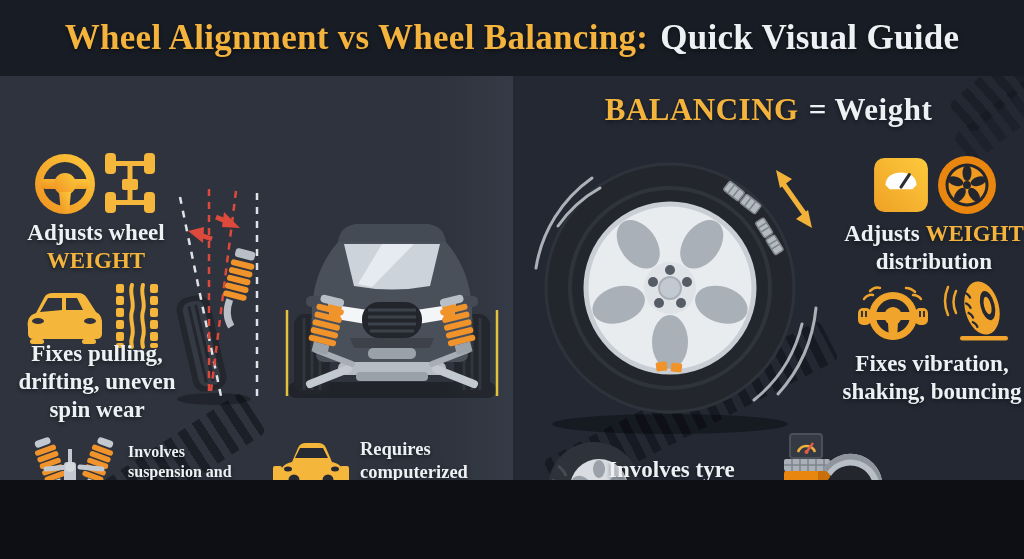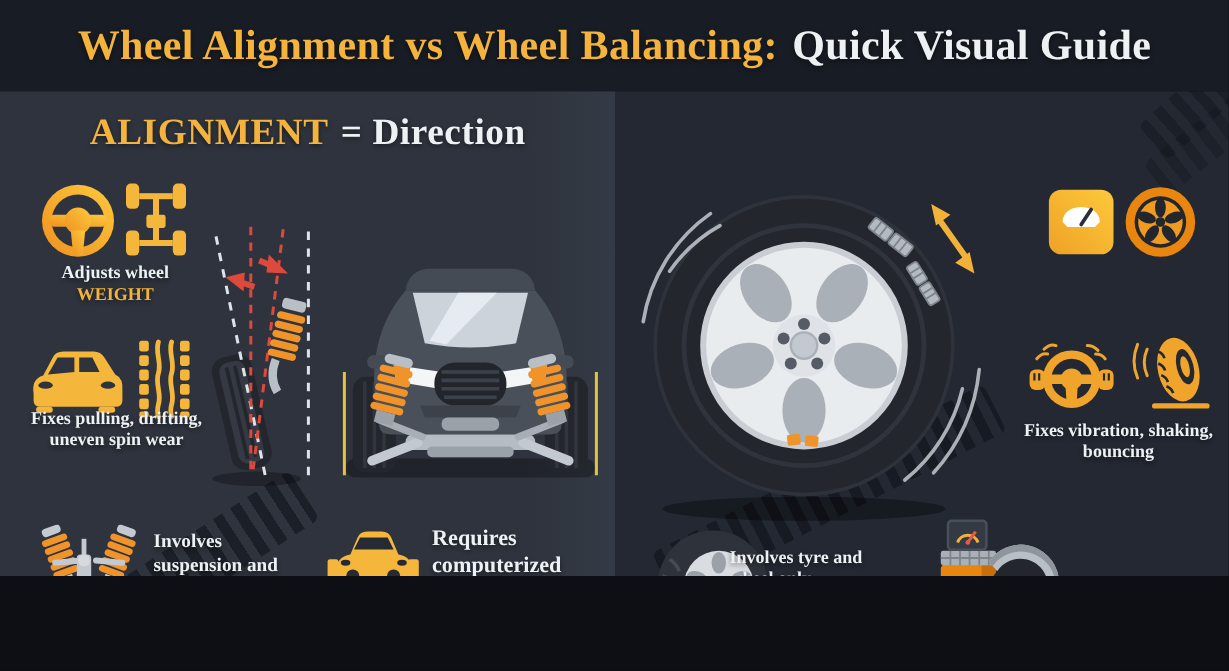--- a/index.html
+++ b/index.html
@@ -28,21 +28,21 @@
   .wm4{left:946px;top:84px;width:160px;height:34px;transform:rotate(-38deg);opacity:.5;}
   .wm5{left:-44px;top:6px;width:132px;height:30px;transform:rotate(-36deg);opacity:.5;}
   
   .t-sh{text-shadow:0 2px 4px rgba(0,0,0,.45);}
   .title{font-size:35px;font-weight:700;letter-spacing:.3px;white-space:nowrap;}
   .title .hl{color:var(--accent-yellow);}
   .title .rest{color:var(--text-white);margin-left:12px;}
   .heading{position:absolute;top:92px;text-align:center;font-size:31px;letter-spacing:.5px;z-index:2;white-space:nowrap;}
   .heading .hl{color:var(--accent-yellow);font-weight:800;}
   .heading .rest{color:var(--text-white);font-weight:600;margin-left:10px;}
-  .cap{position:absolute;z-index:2;font-size:15px;font-weight:600;line-height:1.22;color:var(--text-white);}
+  .cap{position:absolute;z-index:2;font-size:23px;font-weight:600;line-height:1.22;color:var(--text-white);}
   .cap.center{text-align:center;}
   .cap .yl{color:var(--accent-yellow);font-weight:700;}
   .icon{position:absolute;z-index:2;}
   .icon svg{display:block;width:100%;height:100%;}
 </style>
 </head>
 <body>
 
 <div class="stage">
 
@@ -54,23 +54,20 @@
   <div class="tread wm3"></div>
   <div class="tread wm4"></div>
   <div class="tread wm5"></div>
 
   <div class="hdr">
     <div class="title t-sh">
       <span class="hl">Wheel Alignment vs Wheel Balancing:</span><span class="rest">Quick Visual Guide</span>
     </div>
   </div>
 
-  <div class="heading t-sh" style="left:0;width:513px;">
-    <span class="hl">ALIGNMENT</span><span class="rest">= Direction</span>
-  </div>
 
   <div class="icon" style="left:33px;top:152px;width:64px;height:64px;">
     <svg viewBox="0 0 64 64">
       <defs>
           <linearGradient id="gA" x1="0" y1="1" x2="1" y2="0">
         <stop offset="0" stop-color="#ef9120"></stop>
             <stop offset="1" stop-color="#fdc93c"></stop>
           </linearGradient>
         </defs>
       <circle cx="32" cy="32" r="30" fill="url(#gA)"></circle>
@@ -289,20 +286,23 @@
         <rect x="47" y="64" width="3" height="10"></rect>
         <rect x="52" y="62" width="3" height="12"></rect>
         <rect x="42" y="80" width="6" height="5"></rect>
         <path d="M34,85 L56,85 L60,93 L30,93 Z"></path>
       </g>
     </svg>
   </div>
 
   <div class="cap t-sh" style="left:360px;top:438px;width:134px;font-size:18.5px;">Requires computerized alignment machine</div>
 
+  <div class="heading t-sh" style="left:513px;width:511px;">
+    <span class="hl">BALANCING</span><span class="rest">= Weight</span>
+  </div>
 
   <div class="icon" style="left:520px;top:148px;width:310px;height:294px;">
     <svg viewBox="0 0 310 294">
       <ellipse cx="150" cy="276" rx="118" ry="10" fill="rgba(0,0,0,.35)"></ellipse>
       <circle cx="150" cy="140" r="124" fill="#23262d"></circle>
       <circle cx="150" cy="140" r="124" fill="none" stroke="#2e333b" stroke-width="3"></circle>
       <circle cx="150" cy="140" r="100" fill="none" stroke="#31363f" stroke-width="4" opacity=".85"></circle>
       <circle cx="150" cy="140" r="84" fill="#e9ecef"></circle>
       <circle cx="150" cy="140" r="84" fill="none" stroke="#c9ced5" stroke-width="5"></circle>
       <g fill="#a9b0b8">
@@ -370,20 +370,25 @@
         <ellipse cx="31" cy="19" rx="4.5" ry="8"></ellipse>
         <ellipse cx="31" cy="19" rx="4.5" ry="8" transform="rotate(72 31 31)"></ellipse>
         <ellipse cx="31" cy="19" rx="4.5" ry="8" transform="rotate(144 31 31)"></ellipse>
         <ellipse cx="31" cy="19" rx="4.5" ry="8" transform="rotate(216 31 31)"></ellipse>
         <ellipse cx="31" cy="19" rx="4.5" ry="8" transform="rotate(288 31 31)"></ellipse>
         <circle cx="31" cy="31" r="4"></circle>
       </g>
     </svg>
   </div>
 
+  <div class="cap center t-sh" style="left:844px;top:220px;width:180px;">
+    <span>Adjusts</span>
+    <span class="yl">WEIGHT</span><br>
+    <span>distribution</span>
+  </div>
 
   <div class="icon" style="left:856px;top:282px;width:74px;height:64px;">
     <svg viewBox="0 0 74 64">
       <circle cx="37" cy="34" r="24" fill="#f0a42b"></circle>
       <circle cx="37" cy="34" r="17" fill="#232833"></circle>
       <rect x="16" y="30" width="42" height="8" rx="4" fill="#f0a42b"></rect>
       <circle cx="37" cy="34" r="9" fill="#f0a42b"></circle>
       <path d="M32,41 L42,41 L41,57 A24,24 0 0 1 33,57 Z" fill="#f0a42b"></path>
       <g fill="#f0a42b">
         <rect x="2" y="26" width="13" height="17" rx="5"></rect>

